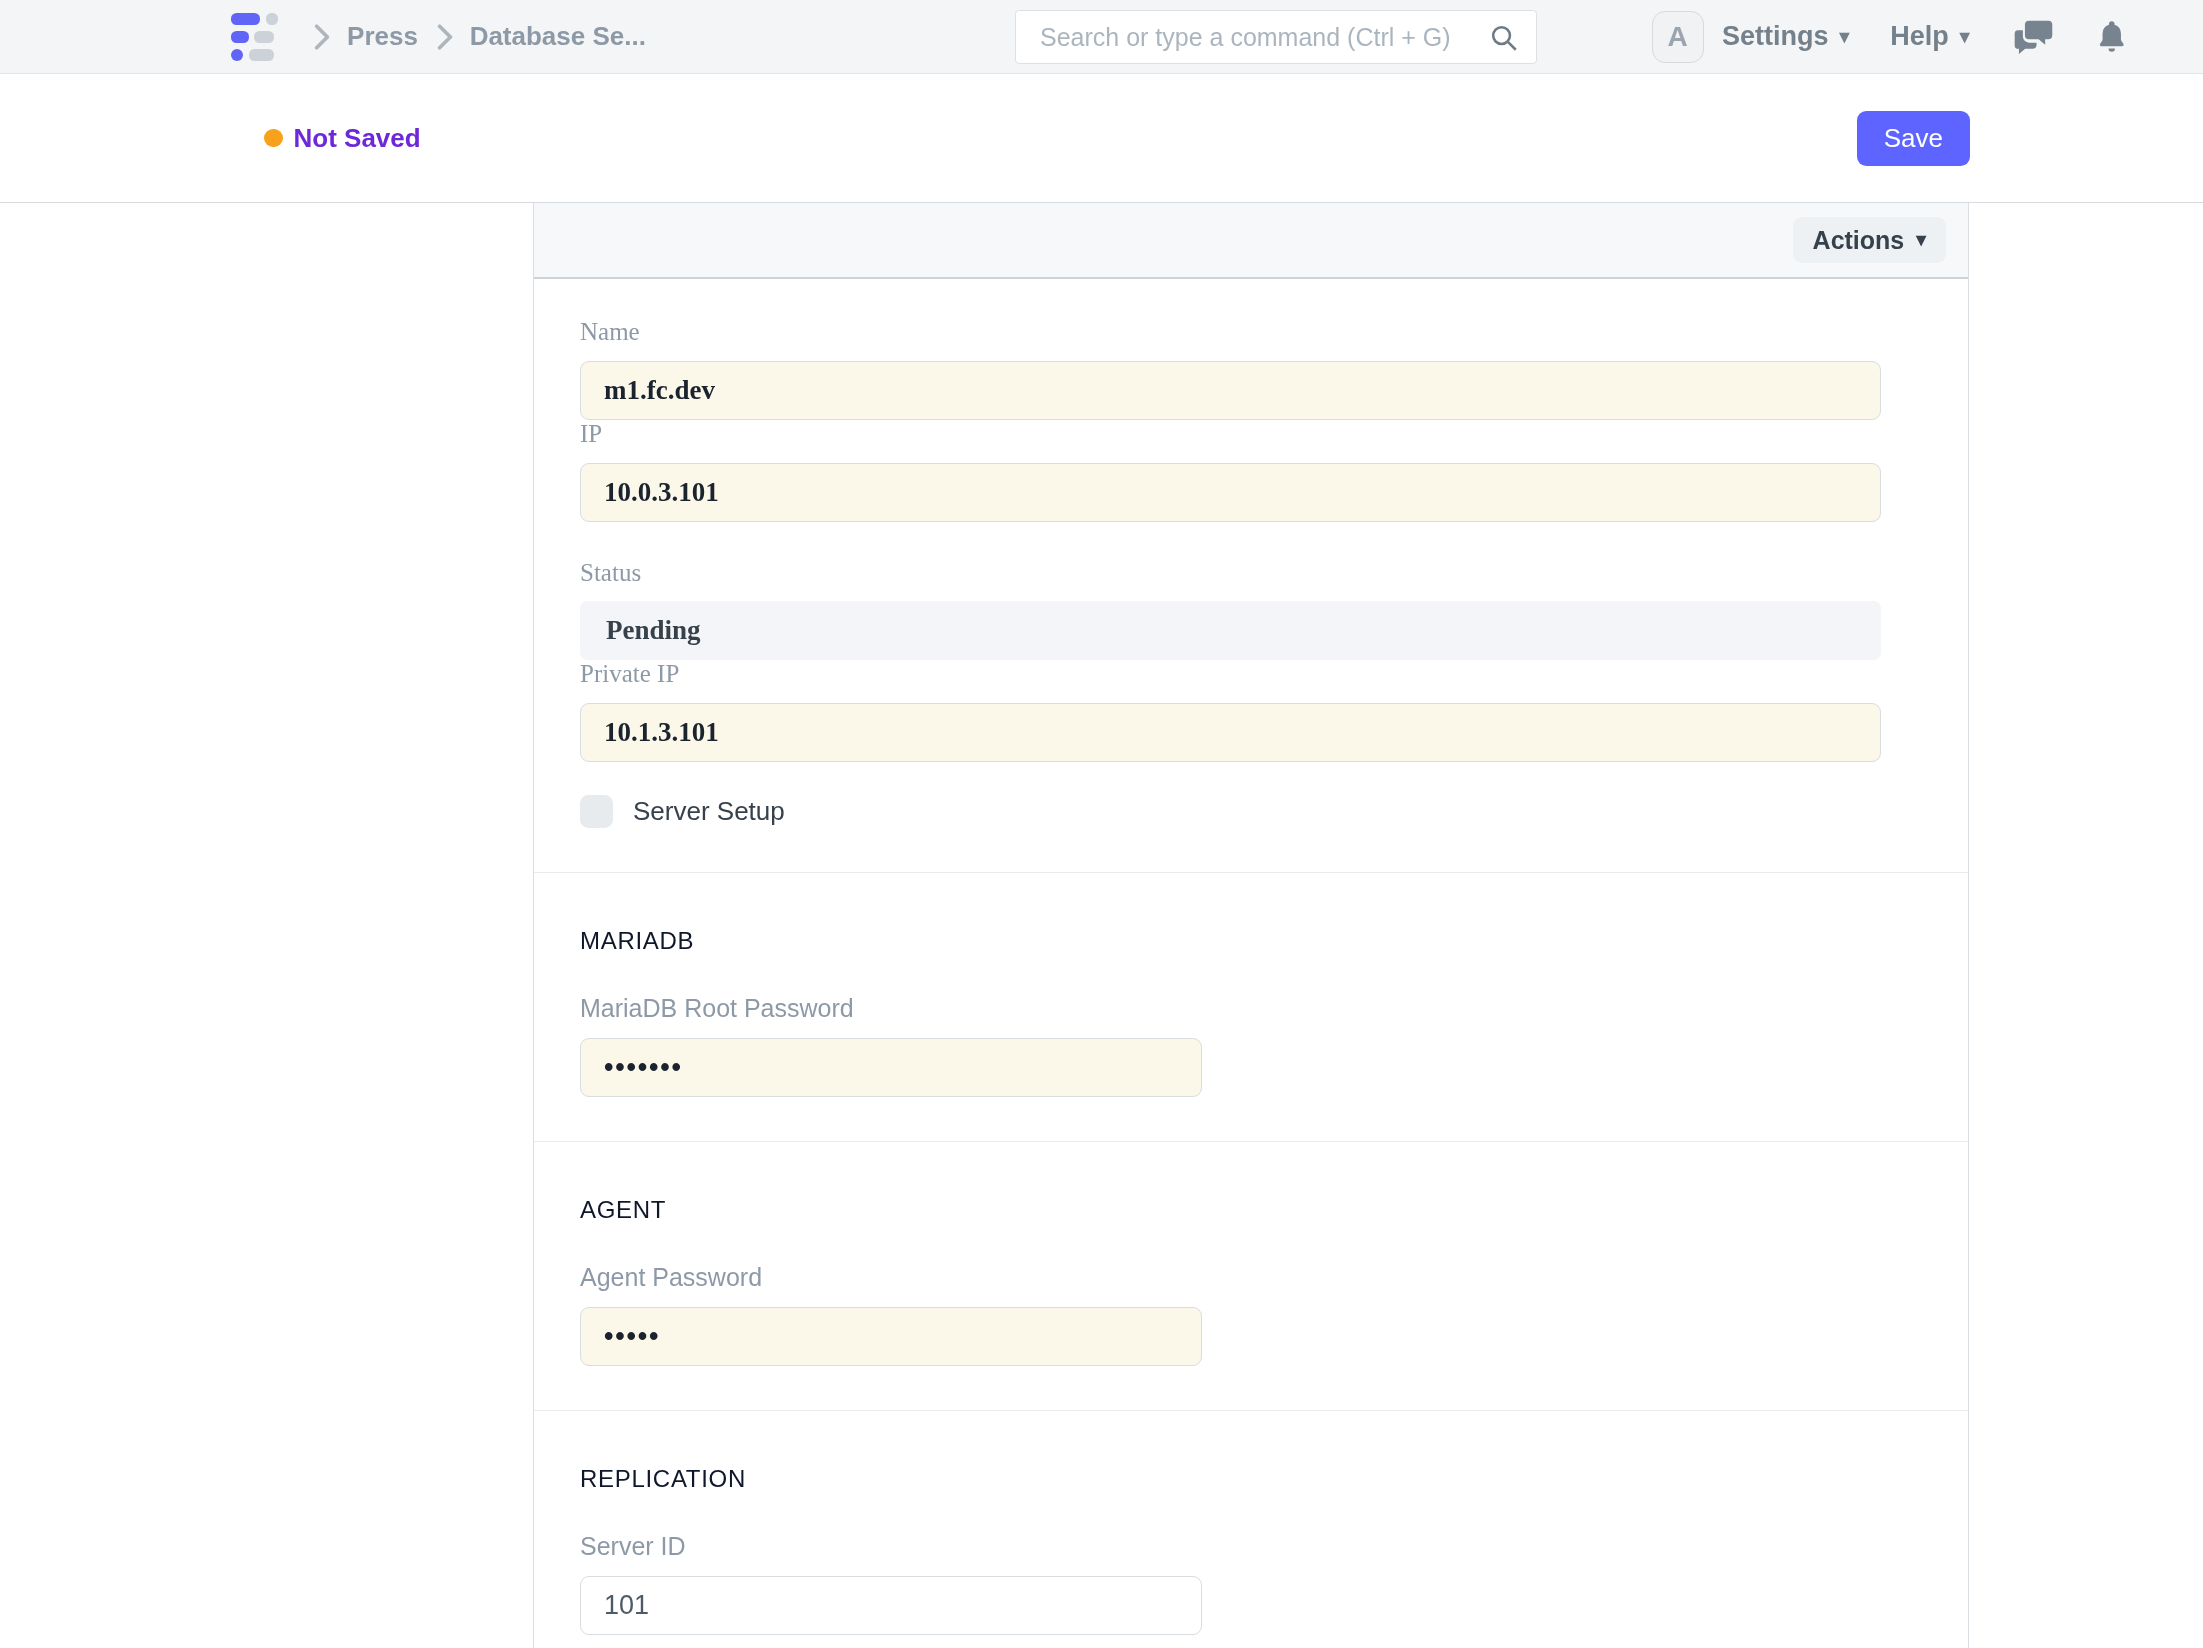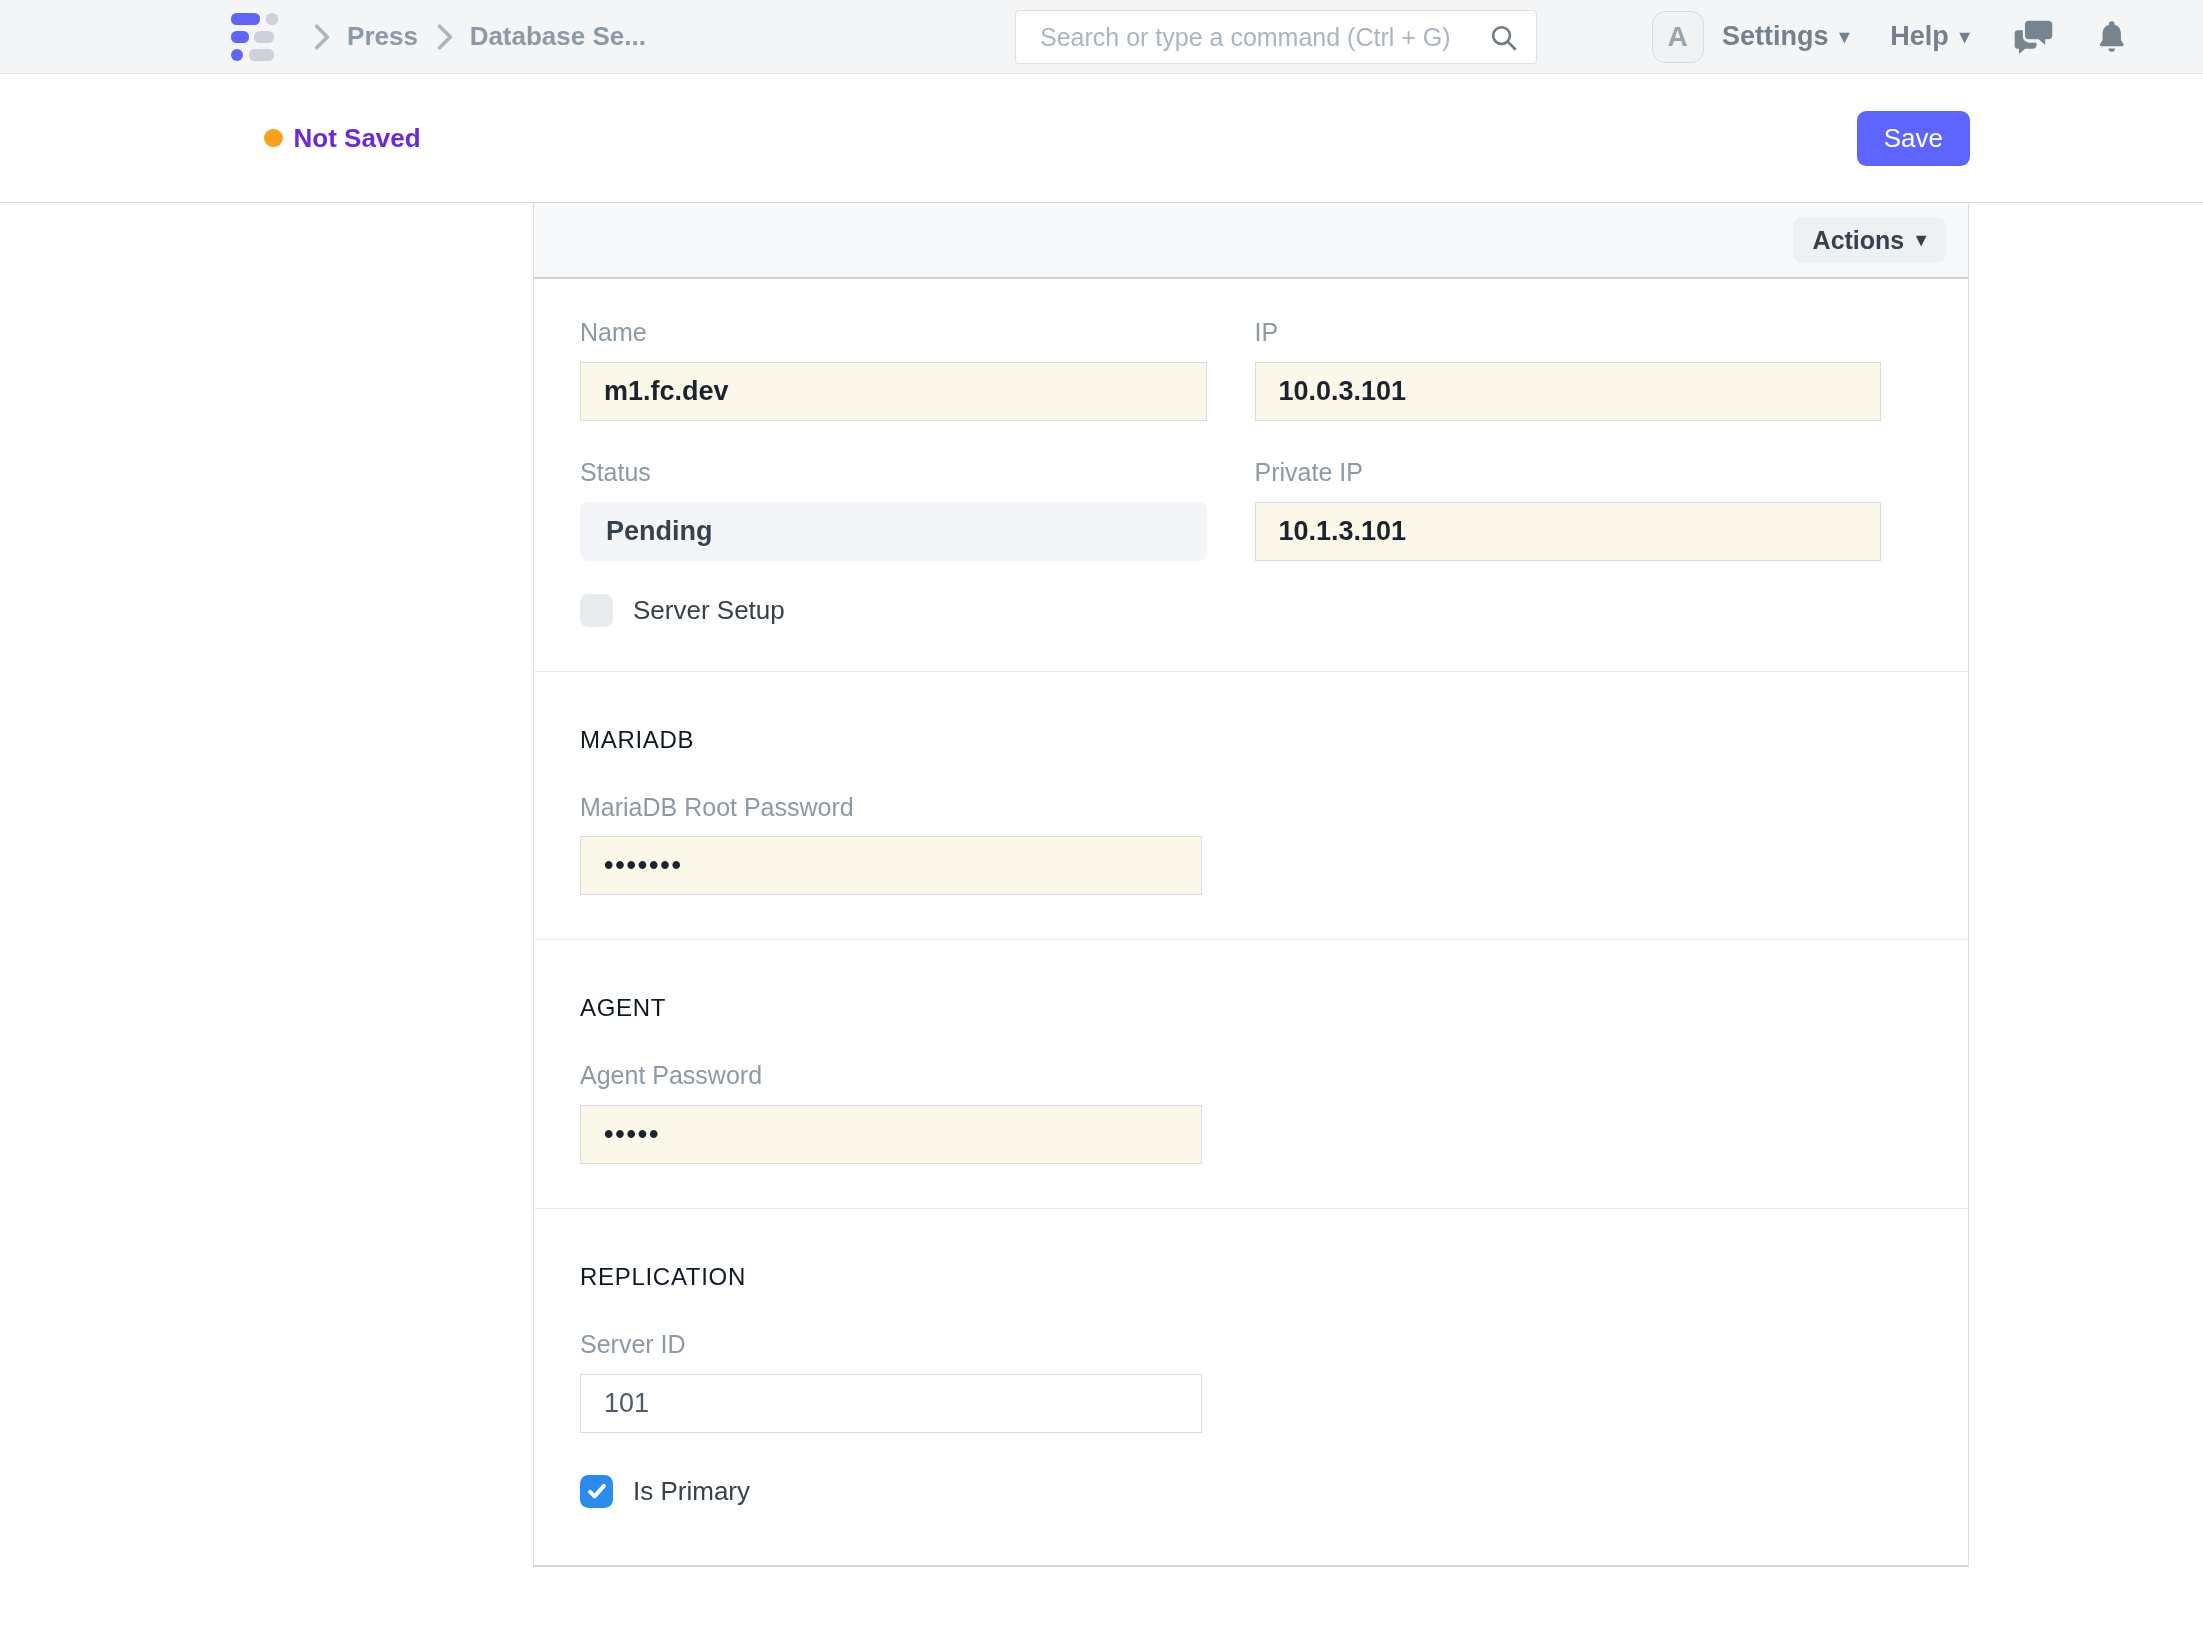--- a/index.html
+++ b/index.html
@@ -44,26 +44,26 @@
     border-left:1.8px solid #d9dee3; border-right:1.8px solid #d9dee3; border-bottom:2.8px solid #cfd6dc; }
   .card-toolbar { height:76px; background:#f6f8f9; border-bottom:2.8px solid #cbd2d8;
     display:flex; align-items:center; justify-content:flex-end; padding:0 22px; }
   .btn-actions { height:46px; padding:0 20px; background:#eef1f4; border:none; border-radius:9.2px;
     font-size:25px; font-weight:600; color:#36414c; font-family:inherit; display:flex; align-items:center; gap:12px; cursor:pointer; }
   .btn-actions .caret { color:#36414c; }
 
   .section { padding:39px 87px 44px 46px; border-bottom:1.8px solid #e8ecef; }
   .section:last-child { border-bottom:none; padding-bottom:57px; }
   .sec-pad { padding-top:54px; }
-  .grid2 { display:grid; grid-template-columns:1fr 1fr; column-gap:48px; }
+  .grid2 { display:grid; grid-template-columns:1fr; column-gap:48px;font-family:Liberation Serif, serif; }
   .rowgap { margin-top:37px; }
   .flabel { display:block; font-size:25px; color:#8d99a6; margin-bottom:14.8px; }
   .sec-head { font-size:24px; font-weight:400; color:#0f172a; letter-spacing:0.7px; margin-bottom:39px; }
 
-  .finput { width:100%; height:59px; border:1.8px solid #d8dde2; border-radius:0; background:#fbf7e9;
+  .finput { width:100%; height:59px; border:1.8px solid #d8dde2; border-radius:9px; background:#fbf7e9;
     padding:0 23px; font-size:27px; font-weight:700; color:#1b242e; font-family:inherit; outline:none; }
   .finput.plain { background:#fff; font-weight:400; color:#4e5a65; }
   .finput.pwd { letter-spacing:1.8px; }
   .readonly-box { height:59px; background:#f3f5f8; border-radius:7.4px; display:flex; align-items:center;
     padding:0 26px; font-size:27px; font-weight:700; color:#36414c; }
 
   .check-row { display:flex; align-items:center; gap:20px; margin-top:33px; }
   .checkbox { width:33px; height:33px; border-radius:8.3px; flex:none; cursor:pointer;
     display:flex; align-items:center; justify-content:center; }
   .checkbox.off { background:#e8ebee; }

